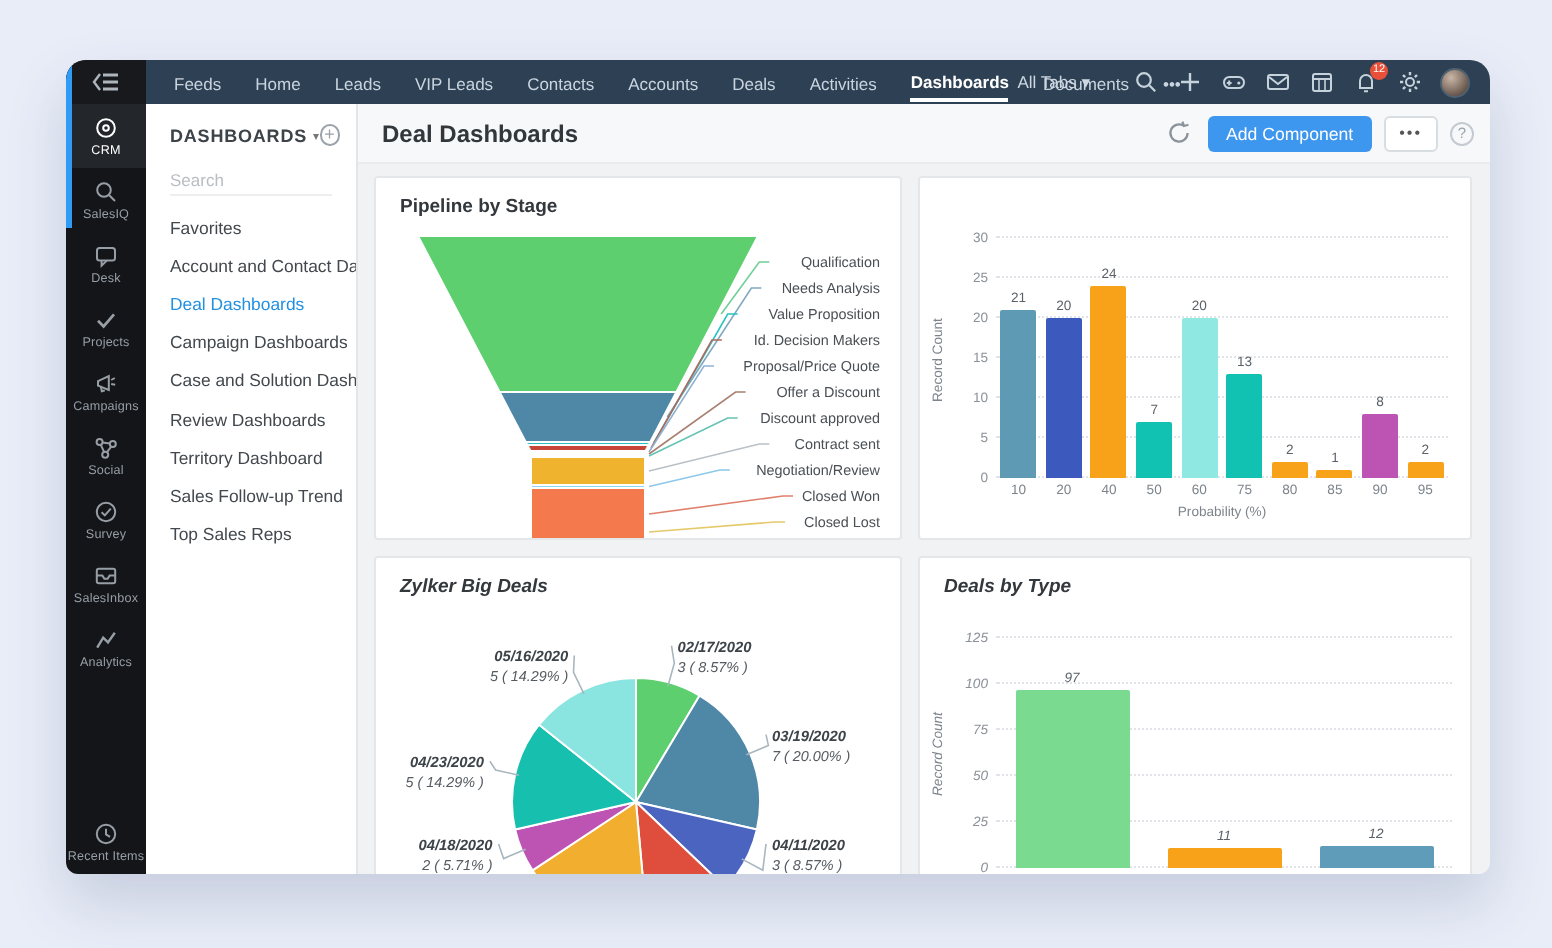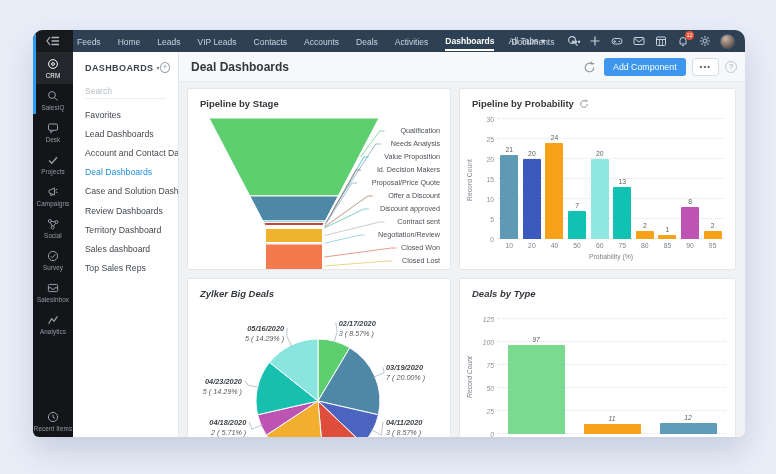--- a/index.html
+++ b/index.html
@@ -6,21 +6,21 @@
   html,body { width:776px; height:474px; }
   body { background:#e9edf8; font-family:"Liberation Sans", sans-serif; position:relative; overflow:hidden; }
 
   #window { position:absolute; left:33px; top:30px; width:712px; height:407px;
     border-radius:10px 10px 6px 6px; overflow:hidden; background:#f0f2f4;
     box-shadow:0 14px 30px rgba(40,60,100,.18); }
 
   
   #topbar { height:22px; background:#2e4154; display:flex; align-items:stretch; }
   #logo-cell { width:40px; background:#17191d; display:flex; align-items:center; justify-content:center; flex:none; }
-  #nav-tabs { display:flex; align-items:center; gap:17px; padding-left:4px; flex:1; min-width:0; }
+  #nav-tabs { display:flex; align-items:center; gap:17px; padding-left:14px; flex:1; min-width:0; }
   .nav-tab { font-size:8.5px; color:#c9d4df; cursor:pointer; padding:4px 0 3px 0; white-space:nowrap; }
   .nav-tab.active { color:#fff; font-weight:bold; border-bottom:2px solid #fff; }
   #topbar-right { display:flex; align-items:center; gap:9px; padding:0 10px 0 6px; flex:none; }
   #all-tabs { font-size:8.5px; color:#cdd7e1; margin-right:12px; white-space:nowrap; }
   .tb-icon { width:13px; height:13px; color:#c6d2dc; position:relative; display:flex; align-items:center; justify-content:center; }
   .tb-icon svg { width:12px; height:12px; display:block; }
   #notif-badge { position:absolute; top:-4px; right:-5px; min-width:9px; height:9px; border-radius:5px;
     background:#e8503a; color:#fff; font-size:5.5px; display:flex; align-items:center; justify-content:center; padding:0 1px; }
   #avatar { width:15px; height:15px; border-radius:50%; background:radial-gradient(circle at 35% 30%, #c9b6a6, #6d5b51 70%, #3d3430); border:1px solid #50616f; }
   #active-product-bar { position:absolute; left:0; top:0; width:3px; height:84px; background:#2f9bf5; z-index:9; }
@@ -249,27 +249,27 @@
       <div id="panel-head">
         <span id="panel-title">DASHBOARDS</span>
         <span id="panel-caret">▾</span>
         <span id="panel-add">+</span>
       </div>
       <div id="panel-search">
         <input type="text" placeholder="Search" style="">
       </div>
       <div id="panel-list">
           <div class="panel-item">Favorites</div>
-          <div class="panel-item">Lead Dashboards</div>
           <div class="panel-item">Account and Contact Da...</div>
           <div class="panel-item active">Deal Dashboards</div>
+          <div class="panel-item">Campaign Dashboards</div>
           <div class="panel-item">Case and Solution Dash...</div>
           <div class="panel-item">Review Dashboards</div>
           <div class="panel-item">Territory Dashboard</div>
-          <div class="panel-item">Sales dashboard</div>
+          <div class="panel-item">Sales Follow-up Trend</div>
           <div class="panel-item">Top Sales Reps</div>
         </div>
     </div>
 
     <div id="main">
       <div id="main-header">
         <span id="page-title">Deal Dashboards</span>
         <span id="refresh-btn">
           <svg viewBox="0 0 13 13">
               <path d="M10.8 6.5 A4.3 4.3 0 1 1 8.7 2.8" fill="none" stroke="currentColor" stroke-width="1.1"></path>
@@ -318,29 +318,20 @@
                 <polyline points="136.5,129.25 171.89999999999998,121 176.89999999999998,121" fill="none" stroke="#8cc8e8" stroke-width="0.8"></polyline>
                 <text x="252" y="123.4" text-anchor="end" font-size="7.2" fill="#4a5056">Negotiation/Review</text>
                 <polyline points="136.5,143 203.5,134 208.5,134" fill="none" stroke="#e0806c" stroke-width="0.8"></polyline>
                 <text x="252" y="136.4" text-anchor="end" font-size="7.2" fill="#4a5056">Closed Won</text>
                 <polyline points="136.5,152 199.55,147 204.55,147" fill="none" stroke="#e5c96a" stroke-width="0.8"></polyline>
                 <text x="252" y="149.4" text-anchor="end" font-size="7.2" fill="#4a5056">Closed Lost</text>
               </svg>
             </div>
         </div>
         <div class="card row1">
-          <div class="card-title">
-            <span>Pipeline by Probability</span>
-            <span class="mini-refresh">
-              <svg viewBox="0 0 13 13">
-                  <path d="M10.8 6.5 A4.3 4.3 0 1 1 8.7 2.8" fill="none" stroke="currentColor" stroke-width="1.3"></path>
-                  <path d="M8.2 0.8 L9 3 L11.2 2.4" fill="none" stroke="currentColor" stroke-width="1.3"></path>
-                </svg>
-            </span>
-          </div>
           <div id="bar1-host" class="chart-host">
               <div style="position: absolute; left: 38px; top: 30px; width: 226px; height: 120px;">
                 <div class="grid-line" style="bottom: 0px;"></div>
                 <div class="ytick" style="left: -26px; bottom: -4px;">0</div>
                 <div class="grid-line" style="bottom: 20px;"></div>
                 <div class="ytick" style="left: -26px; bottom: 16px;">5</div>
                 <div class="grid-line" style="bottom: 40px;"></div>
                 <div class="ytick" style="left: -26px; bottom: 36px;">10</div>
                 <div class="grid-line" style="bottom: 60px;"></div>
                 <div class="ytick" style="left: -26px; bottom: 56px;">15</div>

